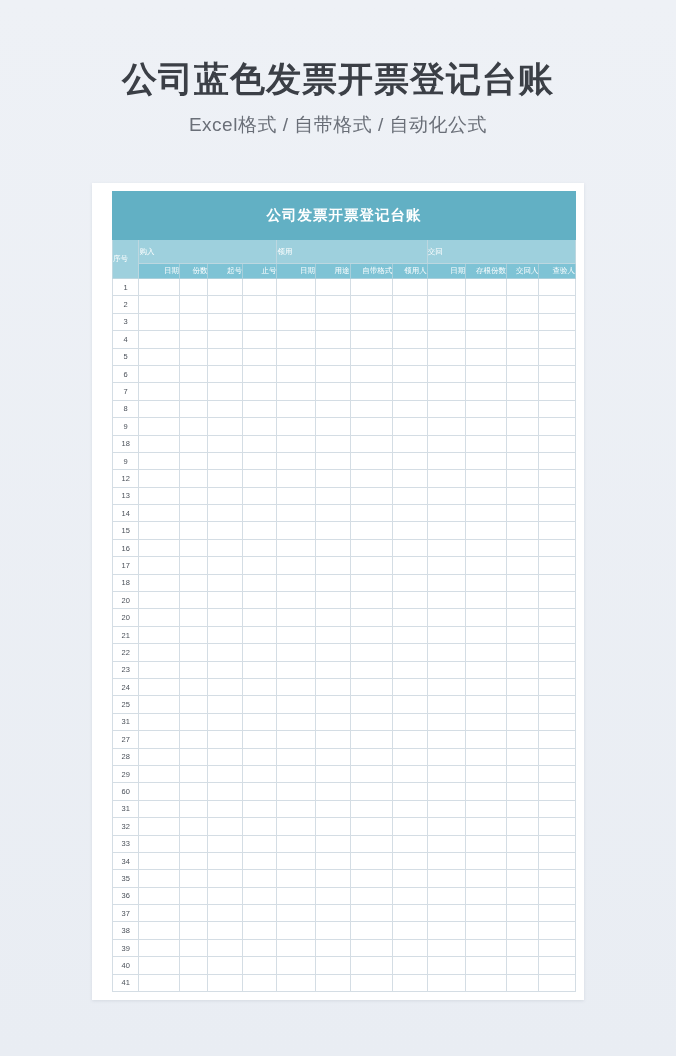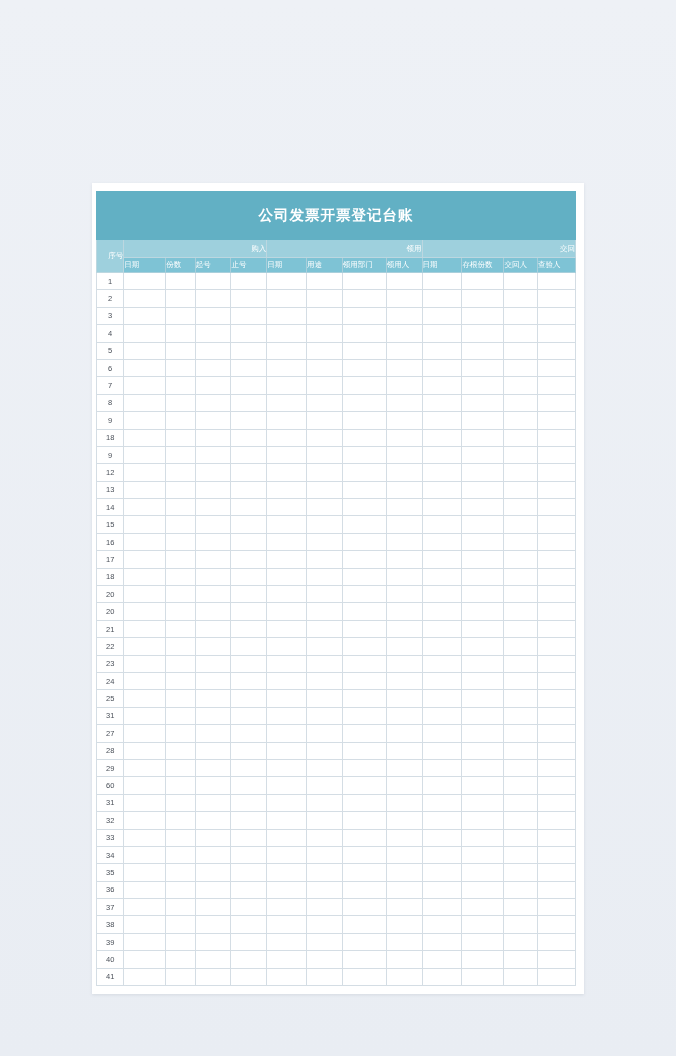--- a/index.html
+++ b/index.html
@@ -37,21 +37,21 @@
     margin-top: 12px;
     letter-spacing: 0.5px;
   }
 
   .sheet-frame {
     position: absolute;
     left: 92px;
     top: 183px;
     width: 492px;
     background: #ffffff;
-    padding: 8px 8px 8px 4px;
+    padding: 8px 8px 8px 20px;
     box-shadow: 0 1px 3px rgba(80,90,110,0.13);
   }
 
   .sheet {
     width: 100%;
     border-collapse: collapse;
     table-layout: fixed;
   }
 
   .sheet td, .sheet th {
@@ -68,33 +68,33 @@
     text-align: center;
     height: 48px;
     letter-spacing: 1px;
     border: 1px solid #62b0c4;
   }
 
   .group-row td {
     background: #9ed0dd;
     color: #ffffff;
     font-size: 7.5px;
-    text-align: right;
-    height: 18px;
+    text-align: left;
+    height: 24px;
     border-color: #bcd7e0;
   }
   .group-row td.seq-cell {
     background: #9ed0dd;
   }
 
   .sub-row td {
     background: #7ec3d5;
     color: #ffffff;
     font-size: 7.5px;
-    text-align: left;
+    text-align: right;
     height: 15px;
     border-color: #a9cfdb;
   }
 
   .seq-cell {
     width: 26px;
     font-family: Liberation Mono, monospace;
   }
 
   .body-row td {
@@ -109,20 +109,24 @@
     background: #ffffff;
   }
 
   .nowrap { white-space: nowrap; }
 </style>
 </head>
 <body>
 
 <div class="page">
 
+  <div class="header">
+    <div class="main-title">公司蓝色发票开票登记台账</div>
+    <div class="sub-title">Excel格式 / 自带格式 / 自动化公式</div>
+  </div>
 
   <div class="sheet-frame">
     <table class="sheet">
       <colgroup>
         <col style="width:26px">
         <col style="width:40px">
           <col style="width:28px">
           <col style="width:34px">
           <col style="width:34px">
         <col style="width:38px">
@@ -144,21 +148,21 @@
           <td colspan="4" class="nowrap">领用</td>
           <td colspan="4" class="nowrap">交回</td>
         </tr>
         <tr class="sub-row">
           <td class="nowrap">日期</td>
           <td class="nowrap">份数</td>
           <td class="nowrap">起号</td>
           <td class="nowrap">止号</td>
           <td class="nowrap">日期</td>
           <td class="nowrap">用途</td>
-          <td class="nowrap">领用部门</td>
+          <td class="nowrap">自带格式</td>
           <td class="nowrap">领用人</td>
           <td class="nowrap">日期</td>
           <td class="nowrap">存根份数</td>
           <td class="nowrap">交回人</td>
           <td class="nowrap">查验人</td>
         </tr>
 
         <tr class="body-row">
             <td class="rownum">1</td>
             <td></td>

